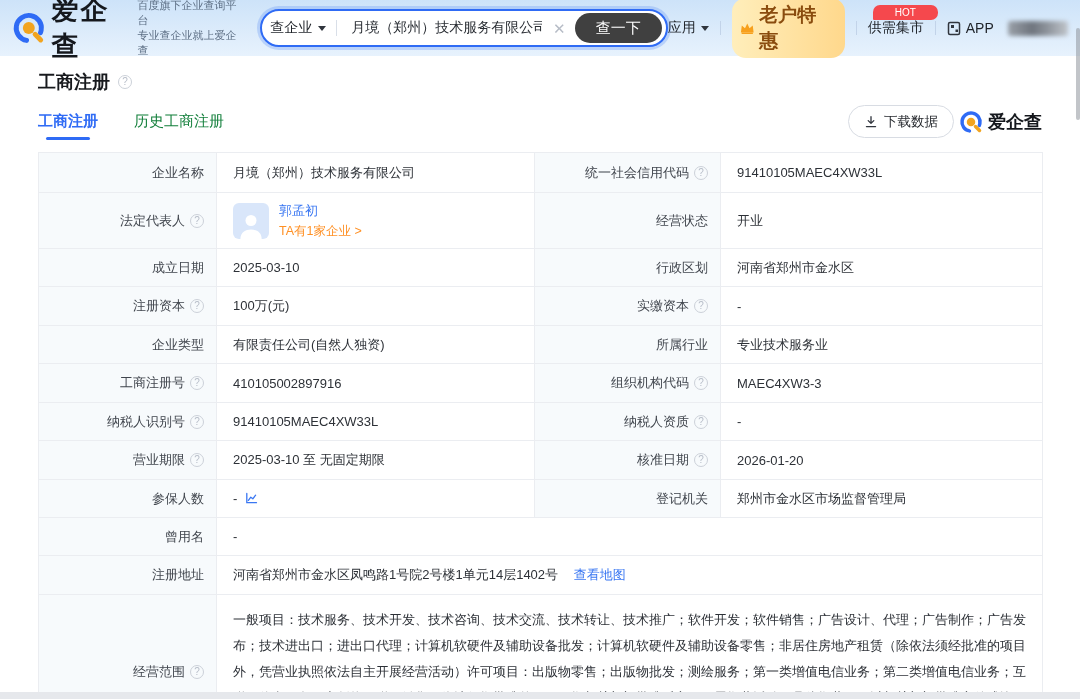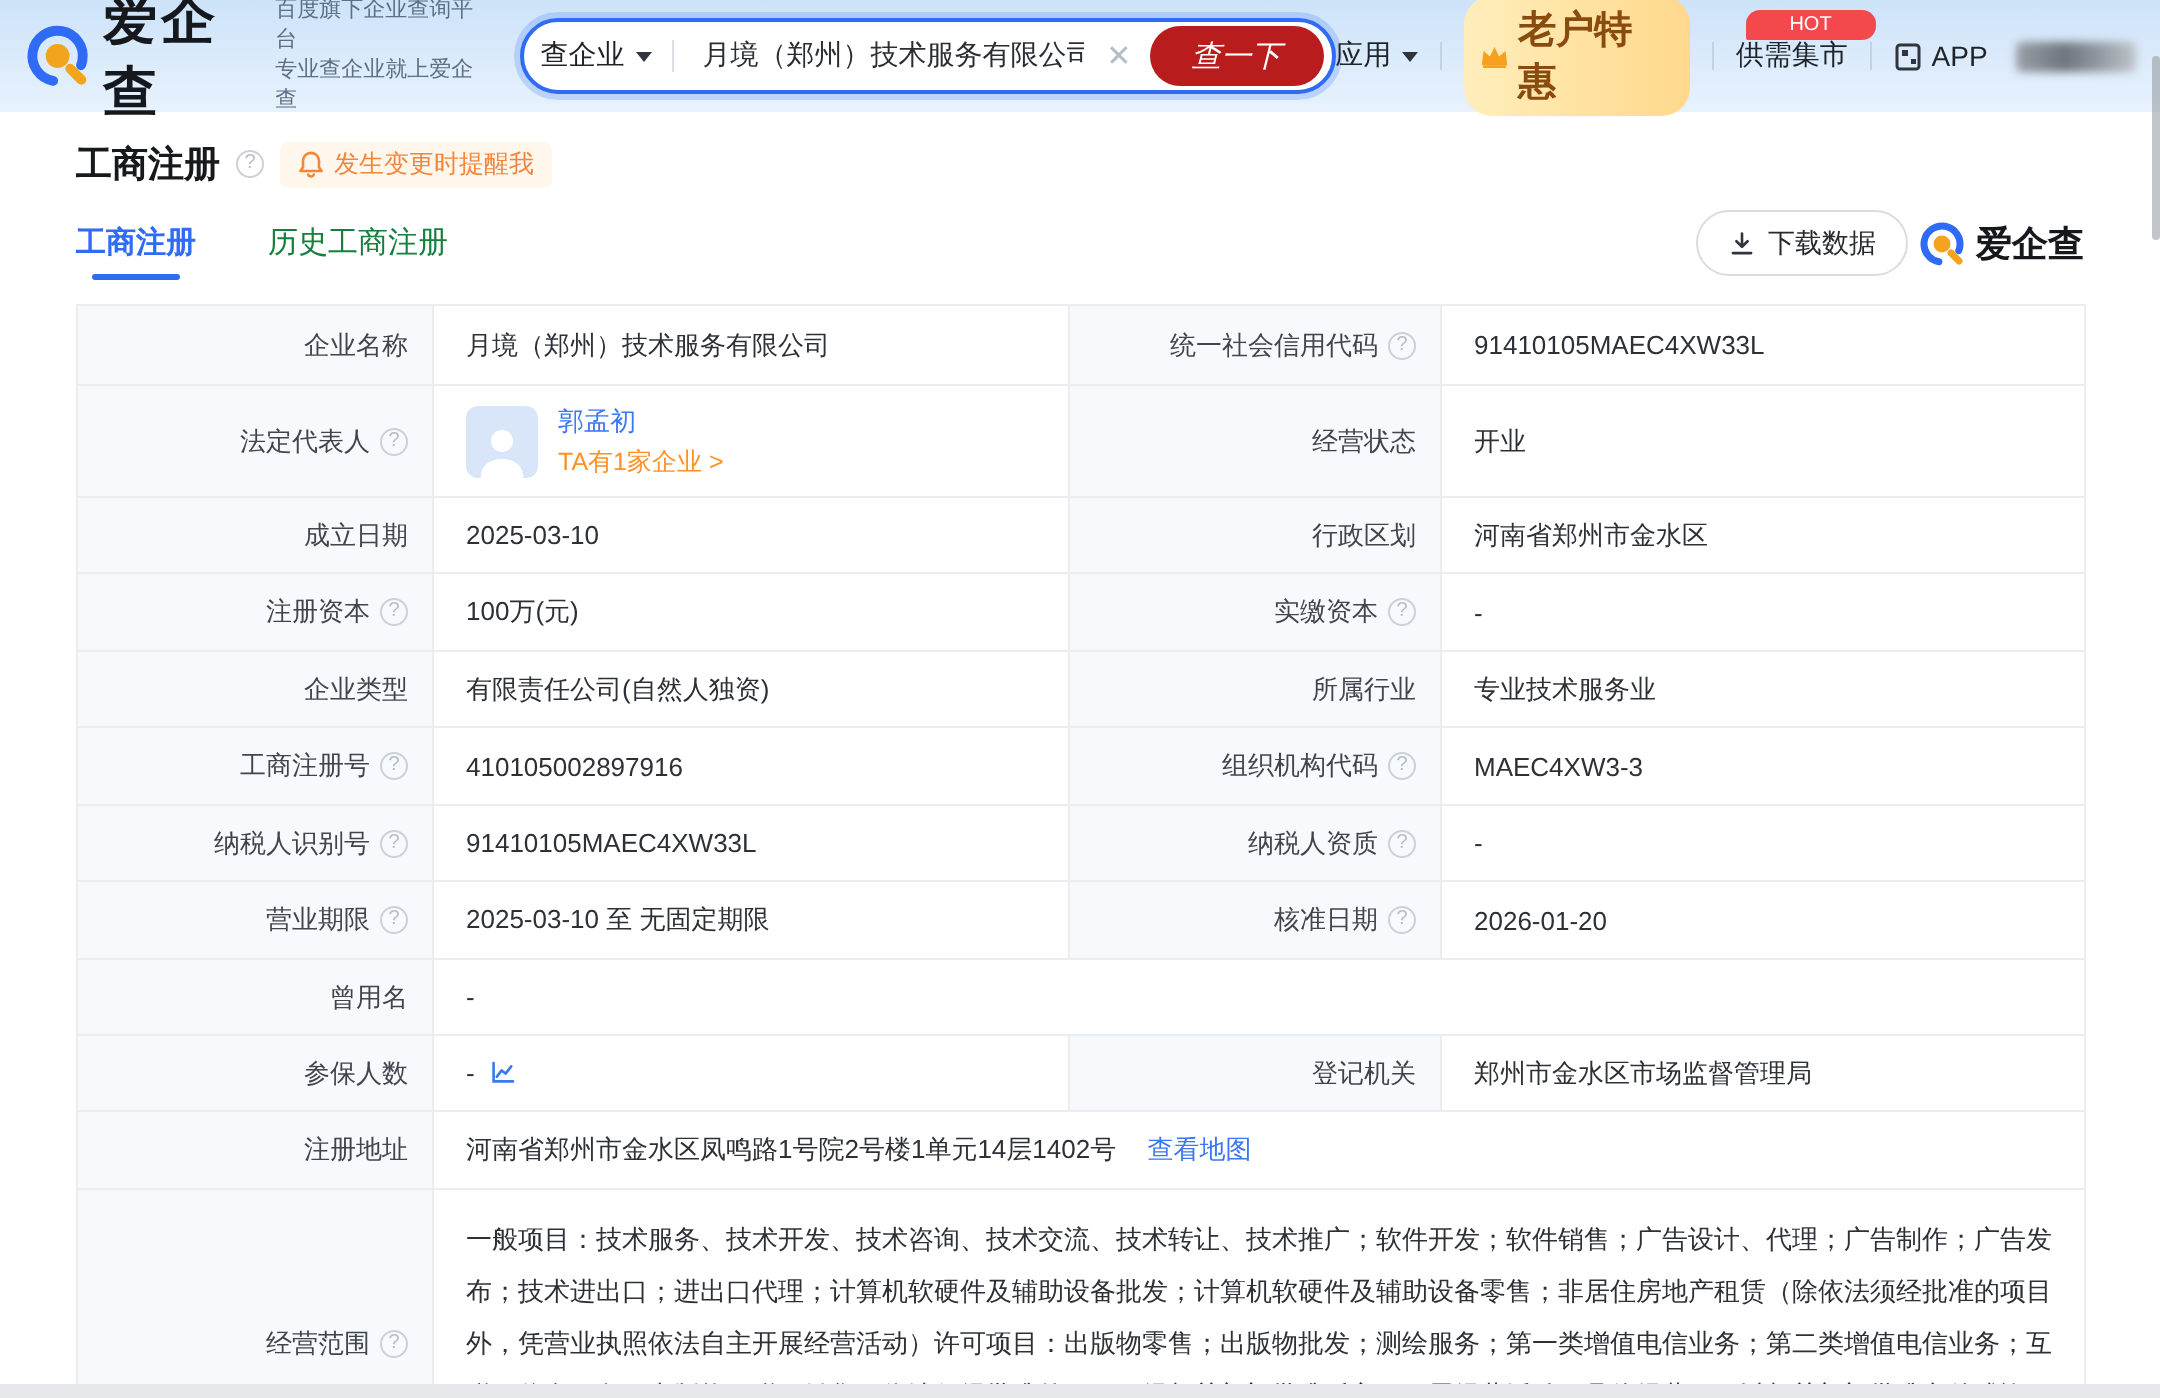--- a/index.html
+++ b/index.html
@@ -25,22 +25,22 @@
     border:2px solid #2f6bf5; border-radius:22px; height:38px; width:412px;
     box-shadow:0 0 0 3px rgba(96,146,246,.30); padding:0 4px 0 8px;
   }
   .search-cat { display:flex; align-items:center; gap:6px; font-size:14px; color:#1f2329; cursor:pointer; white-space:nowrap; }
   .caret-down { width:0; height:0; border-left:4px solid transparent; border-right:4px solid transparent; border-top:5px solid #30353d; }
   .search-divider { width:1px; height:16px; background:#d9dfe8; margin:0 12px 0 10px; }
   .search-input { border:none; outline:none; flex:1; font-size:14px; color:#2a2e34; background:transparent; min-width:0; }
   .clear-x { color:#b6bcc6; font-size:15px; margin:0 9px; cursor:pointer; line-height:1; }
   .clear-x::before { content:"✕"; }
   .search-btn {
-    background:#b91c1c; color:#fff; border:none; border-radius:17px; height:30px;
-    padding:0 21px; font-size:15px; cursor:pointer; font-family:inherit;font-style:italic;
+    background:#404040; color:#fff; border:none; border-radius:17px; height:30px;
+    padding:0 21px; font-size:15px; cursor:pointer; font-family:inherit;
   }
 
   .topnav { margin-left:auto; display:flex; align-items:center; font-size:14px; color:#1f2329; }
   .nav-item { display:flex; align-items:center; gap:5px; cursor:pointer; white-space:nowrap; }
   .nav-sep { width:1px; height:14px; background:#c2d3e9; margin:0 11px; }
   .promo-badge {
     display:flex; align-items:center; gap:5px; cursor:pointer;
     background:linear-gradient(90deg,#ffeebb,#ffd88c);
     border-radius:14px; padding:4px 12px 4px 8px;
     color:#8a4c0e; font-weight:bold; font-size:19px;
@@ -165,27 +165,20 @@
       <span>APP</span>
     </div>
     <div class="blur-block"></div>
   </nav>
   <div class="edge-scrollbar"></div>
 </header>
 
 <div class="section-head">
   <span class="section-title">工商注册</span>
   <span class="help"></span>
-  <span class="remind-pill">
-    <svg width="13" height="14" viewBox="0 0 14 15">
-      <path d="M7 1.5a4.3 4.3 0 0 1 4.3 4.3v3.4l1.4 2.1H1.3l1.4-2.1V5.8A4.3 4.3 0 0 1 7 1.5z" fill="none" stroke="#f2863a" stroke-width="1.4" stroke-linejoin="round"></path>
-      <path d="M5.5 13.2a1.6 1.6 0 0 0 3 0" fill="none" stroke="#f2863a" stroke-width="1.4" stroke-linecap="round"></path>
-    </svg>
-    <span>发生变更时提醒我</span>
-  </span>
 </div>
 
 <div class="tabs-row">
   <div class="tab active">工商注册</div>
   <div class="tab">历史工商注册</div>
   <div class="right-tools">
     <button class="download-btn">
       <svg width="14" height="14" viewBox="0 0 16 16">
         <path d="M8 2v7.2M4.8 6.4 8 9.6l3.2-3.2" fill="none" stroke="#30353d" stroke-width="1.5" stroke-linecap="round" stroke-linejoin="round"></path>
         <path d="M2.8 13.2h10.4" stroke="#30353d" stroke-width="1.5" stroke-linecap="round"></path>
@@ -351,49 +344,49 @@
             <span>核准日期</span>
             <span class="help"></span>
           </div>
         </td>
     <td class="val"><span>2026-01-20</span></td>
   </tr>
 
   <tr class="h38">
     <td class="lbl">
           <div class="lbl-inner">
-            <span>曾用名</span>
-          </div>
-        </td>
-    <td class="val" colspan="3"><span>-</span></td>
-  </tr>
-
-  <tr class="h38">
-    <td class="lbl">
-          <div class="lbl-inner">
             <span>参保人数</span>
           </div>
         </td>
     <td class="val">
       <div class="insured-cell">
         <span>-</span>
         <svg width="13" height="13" viewBox="0 0 13 13">
           <path d="M1.8 1.5v9.2H11.5" fill="none" stroke="#3a77f2" stroke-width="1.3" stroke-linecap="round"></path>
           <polyline points="3.4,8.4 5.8,5.2 7.8,6.8 10.6,3.2" fill="none" stroke="#3a77f2" stroke-width="1.3" stroke-linecap="round" stroke-linejoin="round"></polyline>
         </svg>
       </div>
     </td>
     <td class="lbl">
           <div class="lbl-inner">
             <span>登记机关</span>
           </div>
         </td>
     <td class="val"><span>郑州市金水区市场监督管理局</span></td>
   </tr>
 
+  <tr class="h38">
+    <td class="lbl">
+          <div class="lbl-inner">
+            <span>曾用名</span>
+          </div>
+        </td>
+    <td class="val" colspan="3"><span>-</span></td>
+  </tr>
+
   <tr class="h39">
     <td class="lbl">
           <div class="lbl-inner">
             <span>注册地址</span>
           </div>
         </td>
     <td class="val" colspan="3">
       <span>河南省郑州市金水区凤鸣路1号院2号楼1单元14层1402号</span>
       <span class="link-blue map-link">查看地图</span>
     </td>

